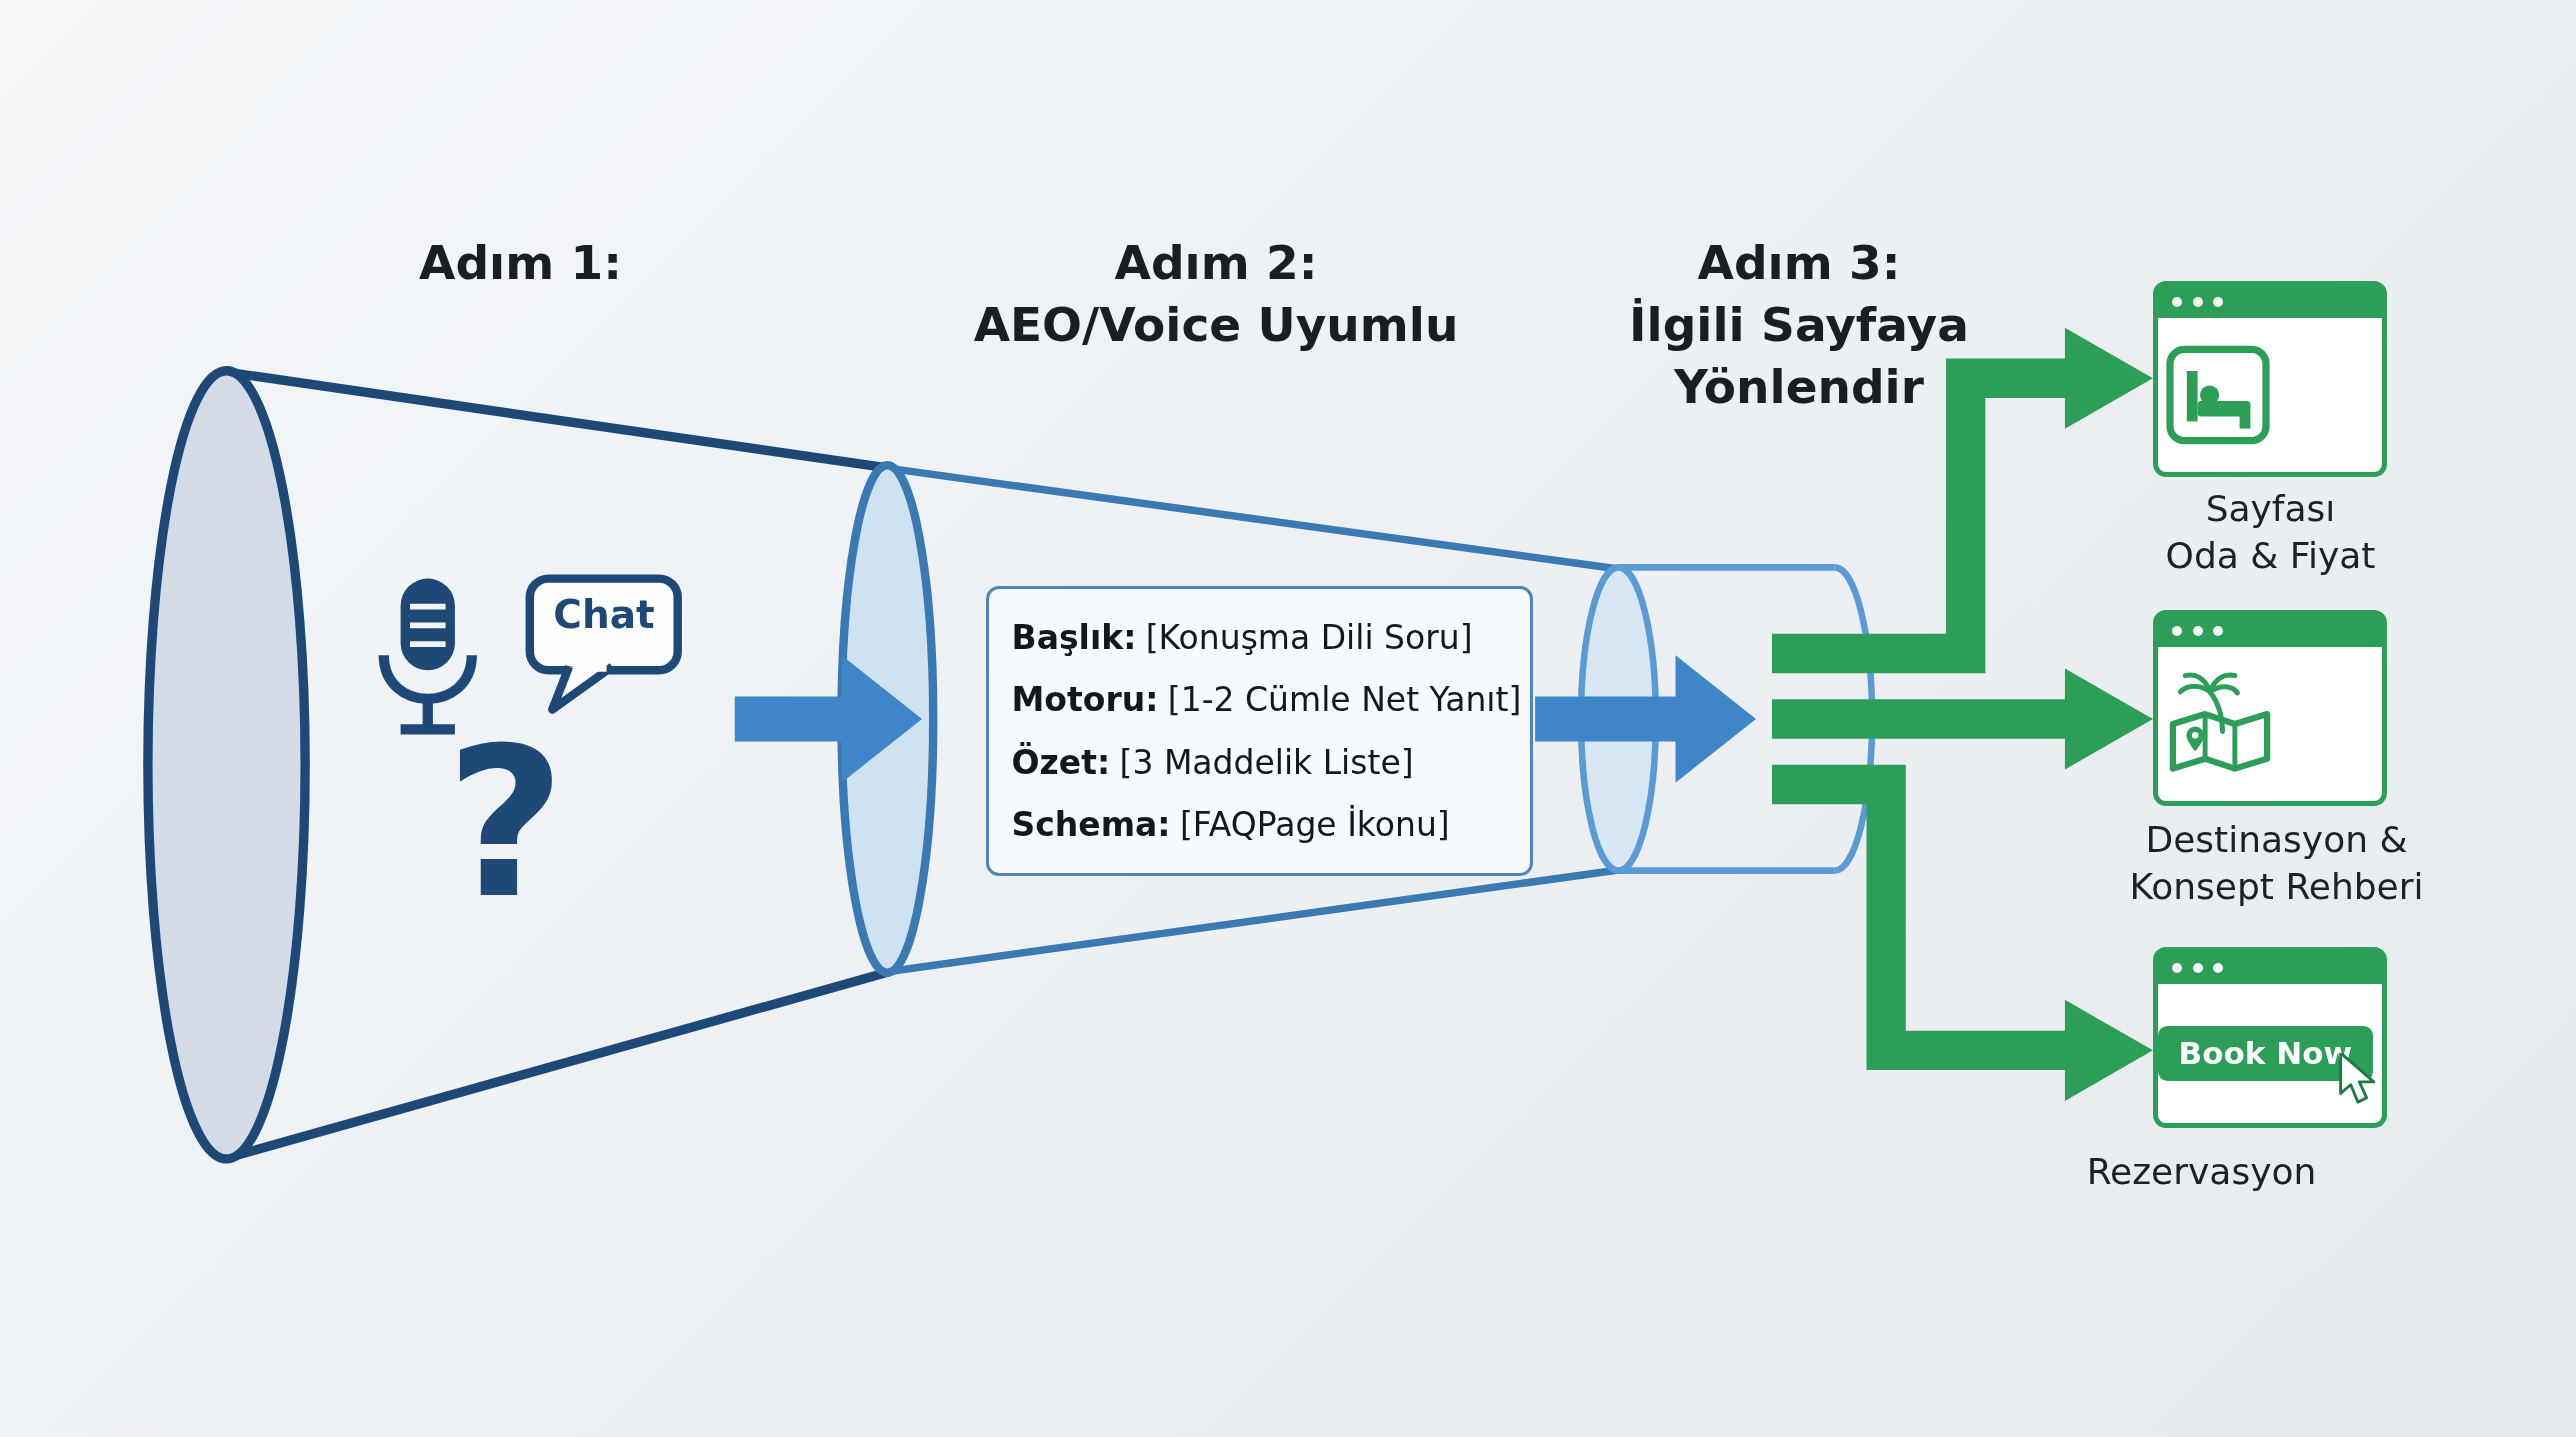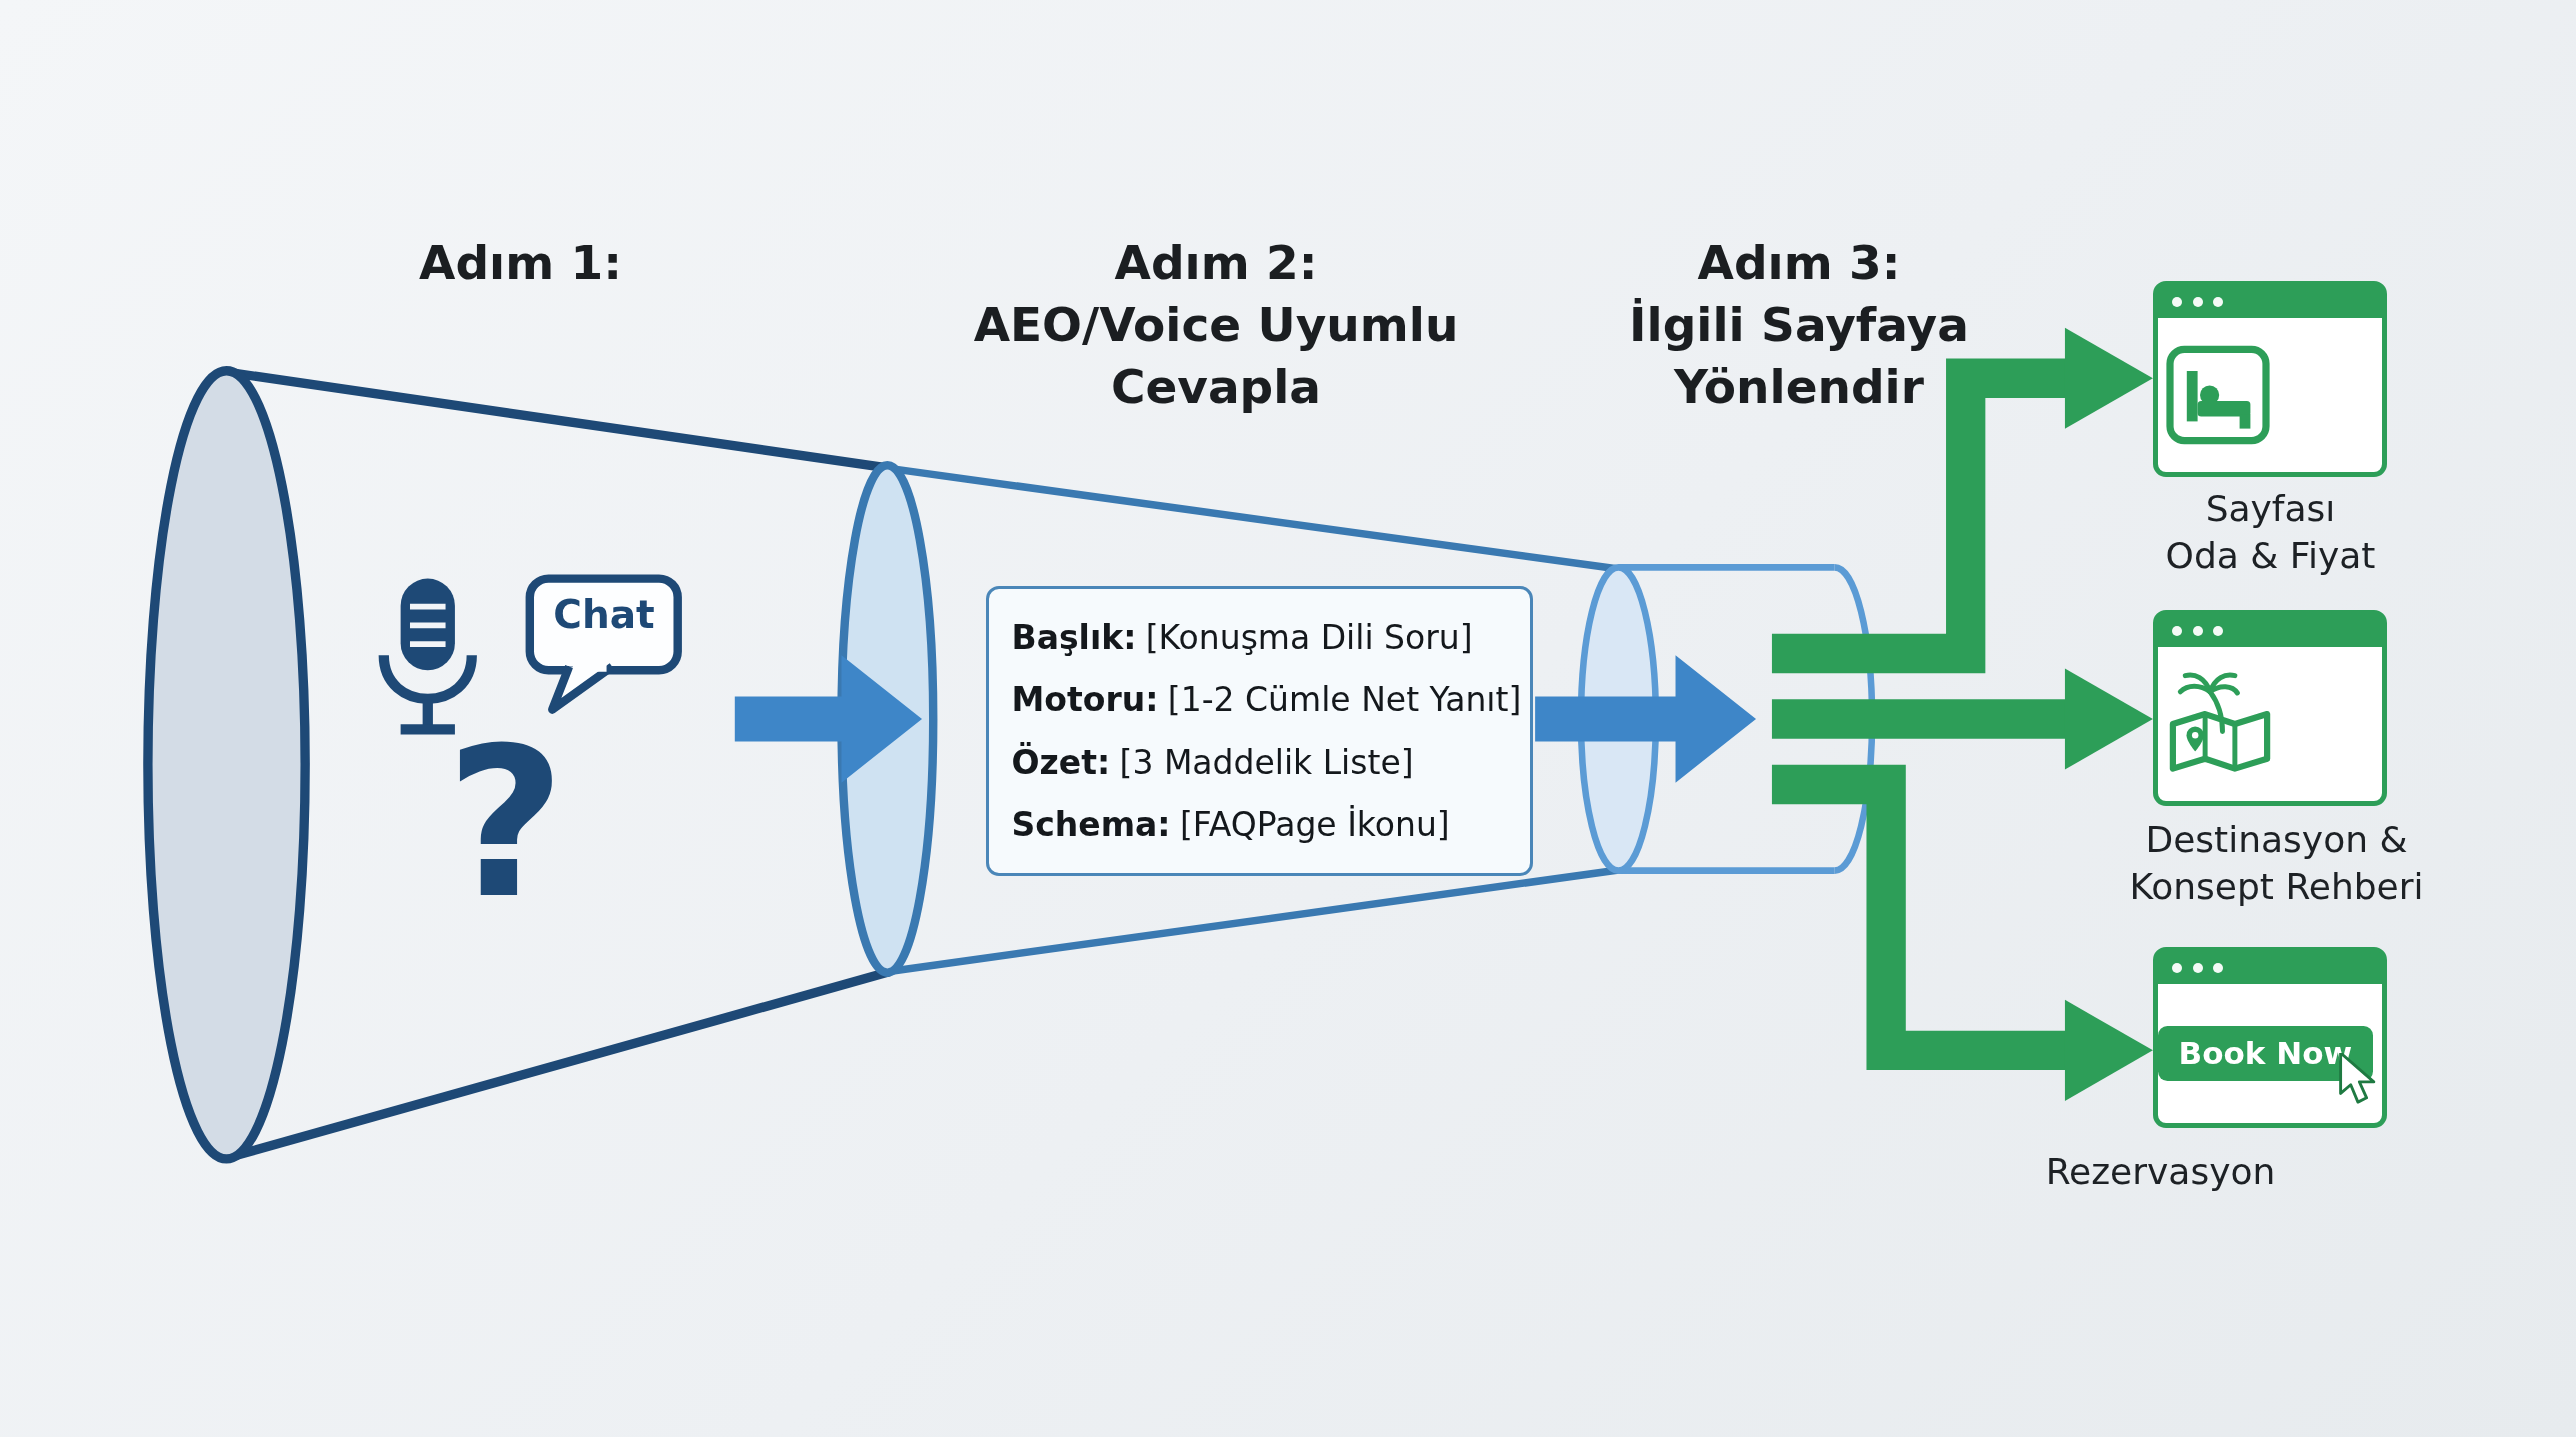--- a/index.html
+++ b/index.html
@@ -125,21 +125,20 @@
       <polygon points="2206,1068 2206,1176 2300,1122" fill="#2d9e58"></polygon>
     </g>
   </svg>
 
   <div class="step-title" style="left:165px;width:711px">
     <div>Adım 1:</div>
   </div>
   <div class="step-title" style="left:935px;width:562px">
     <div>Adım 2:</div>
     <div>AEO/Voice Uyumlu</div>
-    <div>Cevapla</div>
   </div>
   <div class="step-title" style="left:1518px;width:562px">
     <div>Adım 3:</div>
     <div>İlgili Sayfaya</div>
     <div>Yönlendir</div>
   </div>
 
   <div class="chat-label">Chat</div>
   <div class="question-mark">?</div>
 
@@ -215,18 +214,18 @@
       <div class="book-btn">
         <span>Book Now</span>
         <span class="cursor-wrap">
           <svg width="39" height="52" viewBox="0 0 26 36">
             <polygon points="2,0 2,28 9,22 14,34 20,31 15,20 25,20" fill="#ffffff" stroke="#1f7a42" stroke-width="2" stroke-linejoin="round"></polygon>
           </svg>
         </span>
       </div>
     </div>
   </div>
-  <div class="card-label" style="left:1945px;top:1148px">
+  <div class="card-label" style="left:1986px;top:1148px">
     <div>Rezervasyon</div>
   </div>
 
 </div>
 
 
 </body></html>

